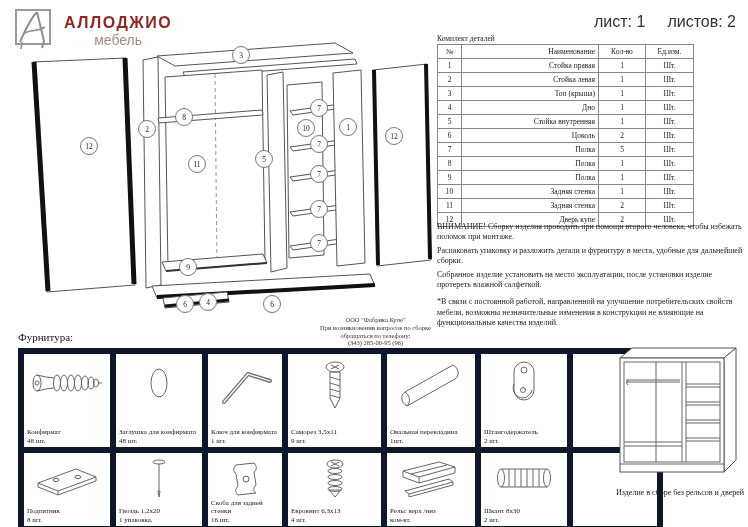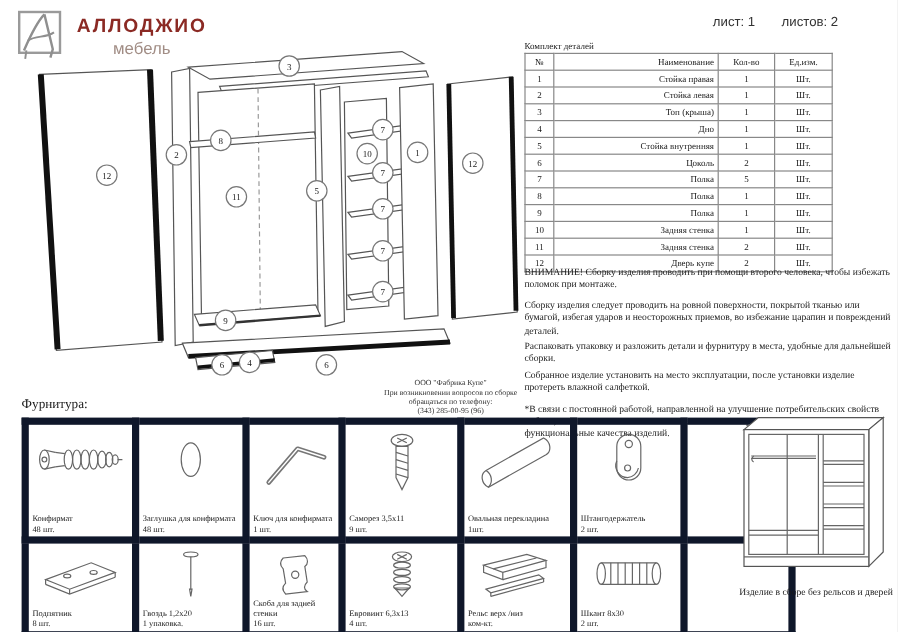--- a/index.html
+++ b/index.html
@@ -6,21 +6,21 @@
   .page{position:relative;width:748px;height:527px;background:#ffffff;overflow:hidden;
         font-family:"Liberation Serif",serif;color:#1a1a1a;}
   
   .logo{position:absolute;left:14px;top:8px;display:flex;align-items:flex-start;gap:10px;}
   .logo-text{display:flex;flex-direction:column;align-items:center;margin-top:6px;text-align:right;}
   .logo-brand{font-family:"Liberation Sans",sans-serif;font-weight:bold;font-size:16px;
               letter-spacing:1.5px;color:#8b2a24;}
   .logo-sub{font-family:"Liberation Sans",sans-serif;font-size:14px;color:#a18d85;margin-top:0px;}
   .title{position:absolute;left:185px;top:10px;width:400px;font-size:13.5px;line-height:1.3;}
   .sheetinfo{position:absolute;left:594px;top:13px;font-family:"Liberation Sans",sans-serif;
-             font-size:11px;color:#333;display:flex;gap:22px;}
+             font-size:16px;color:#333;display:flex;gap:22px;}
   
   .parts-cap{position:absolute;left:437px;top:34px;font-size:7.5px;}
   table.parts{position:absolute;left:437px;top:44px;border-collapse:collapse;table-layout:fixed;
               font-size:7.5px;}
   table.parts th,table.parts td{border:1px solid #888;padding:1px 3px;height:11px;
               font-weight:normal;overflow:hidden;white-space:nowrap;}
   table.parts .c0{width:17px;text-align:center;}
   table.parts .c1{width:130px;text-align:right;}
   table.parts .c2{width:40px;text-align:center;}
   table.parts .c3{width:41px;text-align:center;}
@@ -225,21 +225,20 @@
           <td class="c0">12</td>
           <td class="c1">Дверь купе</td>
           <td class="c2">2</td>
           <td class="c3">Шт.</td>
         </tr>
       </tbody>
   </table>
 
   <div class="notes">
     <p>ВНИМАНИЕ! Сборку изделия проводить при помощи второго человека, чтобы избежать поломок при монтаже.</p>
-    <p class="gap">Сборку изделия следует проводить на ровной поверхности, покрытой тканью или бумагой, избегая ударов и неосторожных приемов, во избежание царапин и повреждений деталей.</p>
     <p>Распаковать упаковку и разложить детали и фурнитуру в места, удобные для дальнейшей сборки.</p>
     <p>Собранное изделие установить на место эксплуатации, после установки изделие протереть влажной салфеткой.</p>
     <p class="gap">*В связи с постоянной работой, направленной на улучшение потребительских свойств мебели, возможны незначительные изменения в конструкции не влияющие на функциональные качества изделий.</p>
   </div>
 
   <div class="hw-title">Фурнитура:</div>
   <table class="hw">
     <tbody>
         <tr class="r1">
       <td style="width:86px;">

